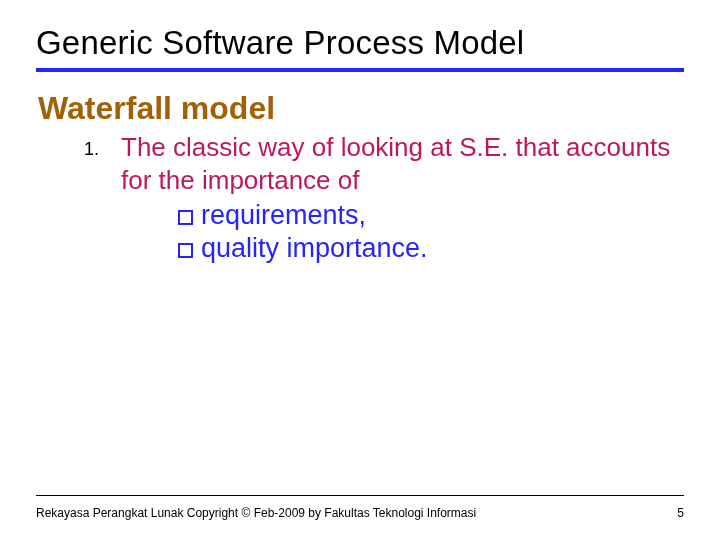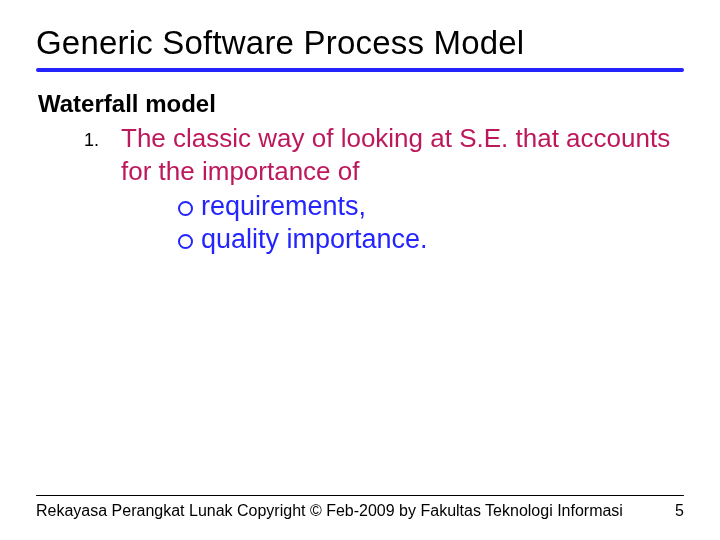--- a/index.html
+++ b/index.html
@@ -1,15 +1,15 @@
 <!DOCTYPE html>
 <html><head>
 <meta charset="utf-8">
 <style>
-  * { margin: 0; padding: 0; box-sizing: border-box; border-radius: 16px; }
+  * { margin: 0; padding: 0; box-sizing: border-box; }
   body {
     width: 720px;
     height: 540px;
     background: #ffffff;
     font-family: Verdana, Geneva, sans-serif;
     position: relative;
     overflow: hidden;
   }
   .slide {
     width: 100%;
@@ -28,23 +28,23 @@
     height: 4px;
     background: #2424ff;
     width: 100%;
     margin-top: 2px;
   }
   .content {
     padding-top: 18px;
     padding-left: 2px;
   }
   .subtitle {
-    font-size: 24px;
+    font-size: 32px;
     font-weight: bold;
-    color: #000000;
+    color: #a16207;
     margin-bottom: 4px;
   }
   .num-item {
     display: flex;
     align-items: flex-start;
     margin-left: 46px;
   }
   .num-marker {
     font-size: 18px;
     color: #000;
@@ -88,21 +88,21 @@
     background: #000;
   }
   .footer {
     position: absolute;
     left: 36px;
     right: 36px;
     bottom: 20px;
     display: flex;
     justify-content: space-between;
     align-items: flex-start;
-    font-size: 16px;
+    font-size: 12px;
     color: #000;
   }
 </style>
 </head>
 <body>
 
 <div class="slide">
 
   <div class="title">Generic Software Process Model</div>
   <div class="title-rule"></div>

